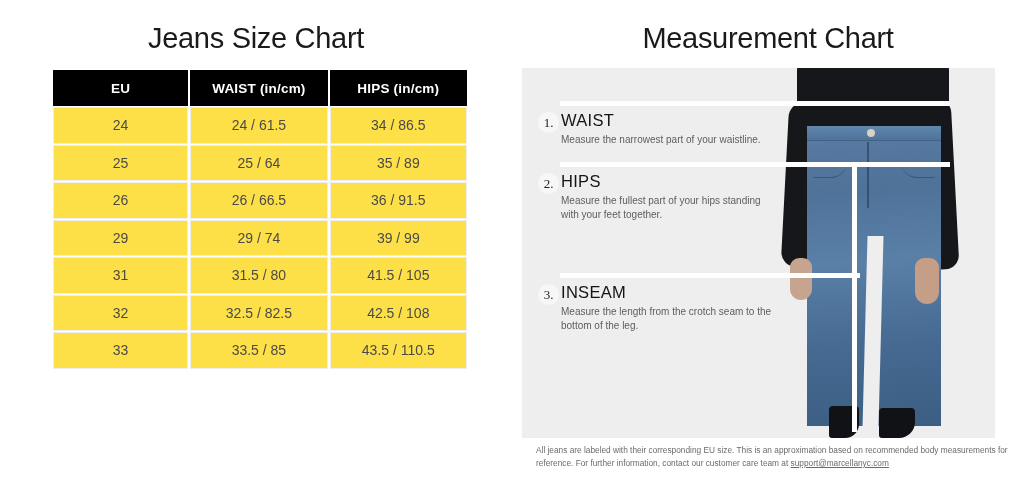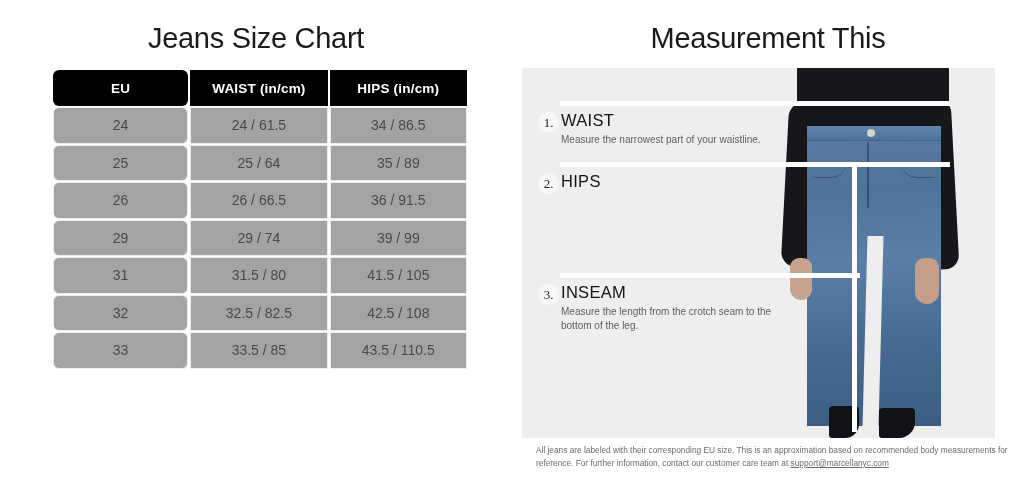--- a/index.html
+++ b/index.html
@@ -31,29 +31,29 @@
   .size-table th {
     background: #000000;
     color: #ffffff;
     font-size: 13.5px;
     font-weight: 700;
     height: 36px;
     text-align: center;
     letter-spacing: 0.2px;
   }
   .size-table td {
-    background: #a3a3a3;
+    background: #fde047;
     border: 1px solid #ededed;
     color: #4a4a4a;
     font-size: 14px;
     height: 36.5px;
     text-align: center;
     font-weight: 400;
   }
-  .size-table th:nth-child(1), .size-table td:nth-child(1) { width: 136px; border-radius: 6px; }
+  .size-table th:nth-child(1), .size-table td:nth-child(1) { width: 136px; }
   .size-table th:nth-child(2), .size-table td:nth-child(2) { width: 138px; }
   .size-table th:nth-child(3), .size-table td:nth-child(3) { width: 138px; }
 
   
   .right-panel { width: 512px; height: 492px; position: relative; }
   .guide-box {
     position: absolute;
     left: 10px; top: 68px;
     width: 473px; height: 370px;
     background: #eeeeee;
@@ -279,21 +279,21 @@
         <tr>
           <td>33</td>
           <td>33.5 / 85</td>
           <td>43.5 / 110.5</td>
         </tr>
       </tbody>
     </table>
   </div>
 
   <div class="right-panel">
-    <div class="panel-title">Measurement This</div>
+    <div class="panel-title">Measurement Chart</div>
 
     <div class="guide-box">
 
       <div class="photo">
         <div class="sleeve-l"></div>
         <div class="sleeve-r"></div>
         <div class="torso"></div>
         <div class="jeans">
           <div class="waistband"></div>
           <div class="button"></div>
@@ -321,20 +321,21 @@
             <div class="g-desc">Measure the narrowest part of your waistline.</div>
           </div>
         </div>
       </div>
 
       <div class="guide-item g2">
         <div class="g-row">
           <div class="num">2.</div>
           <div class="g-text">
             <div class="g-title">HIPS</div>
+            <div class="g-desc">Measure the fullest part of your hips standing with your feet together.</div>
           </div>
         </div>
       </div>
 
       <div class="guide-item g3">
         <div class="g-row">
           <div class="num">3.</div>
           <div class="g-text">
             <div class="g-title">INSEAM</div>
             <div class="g-desc">Measure the length from the crotch seam to the bottom of the leg.</div>

